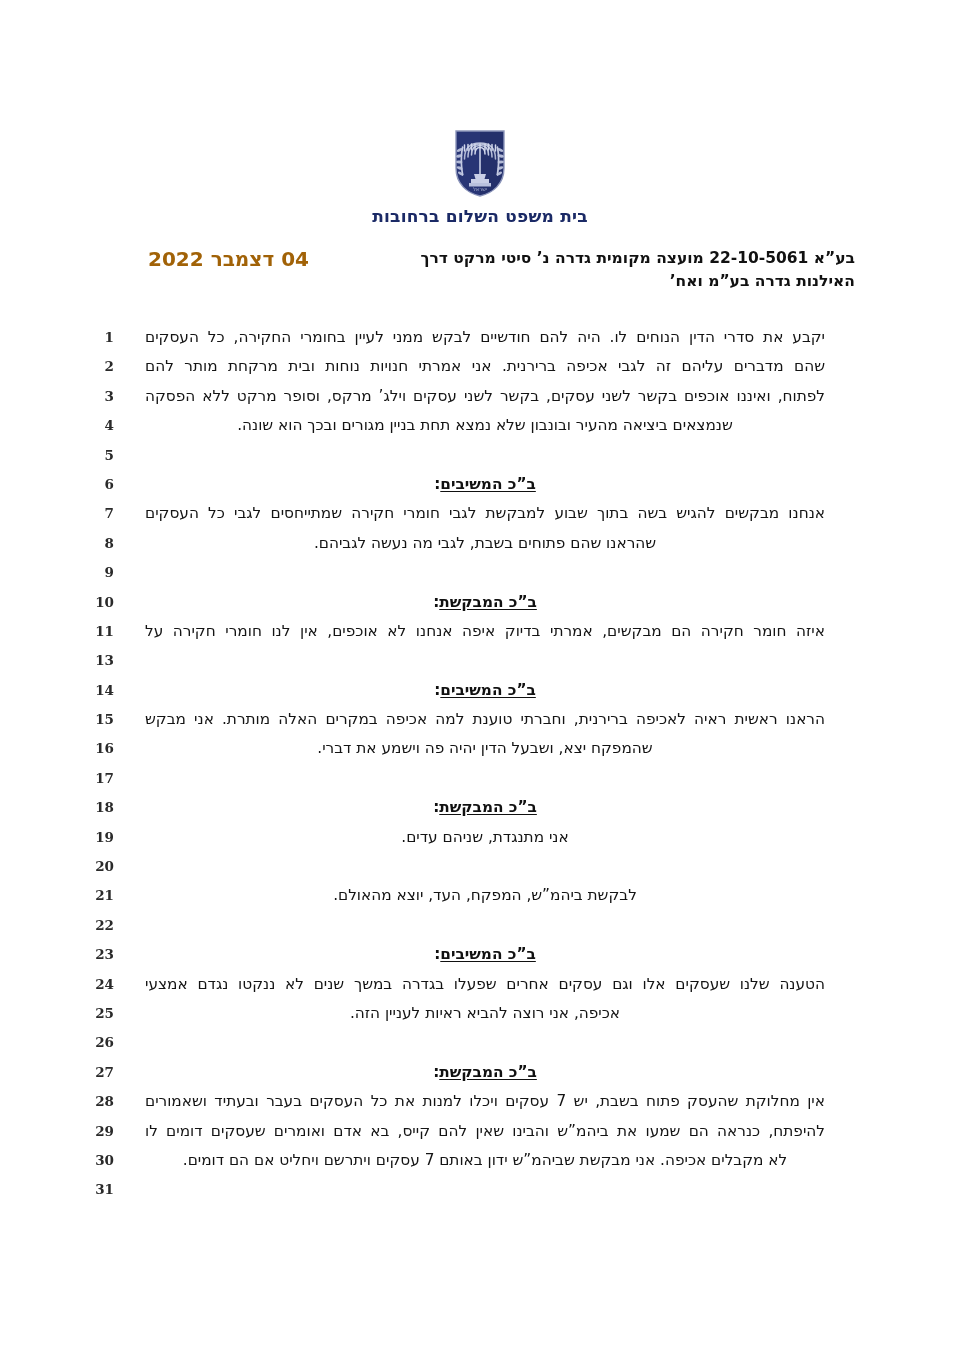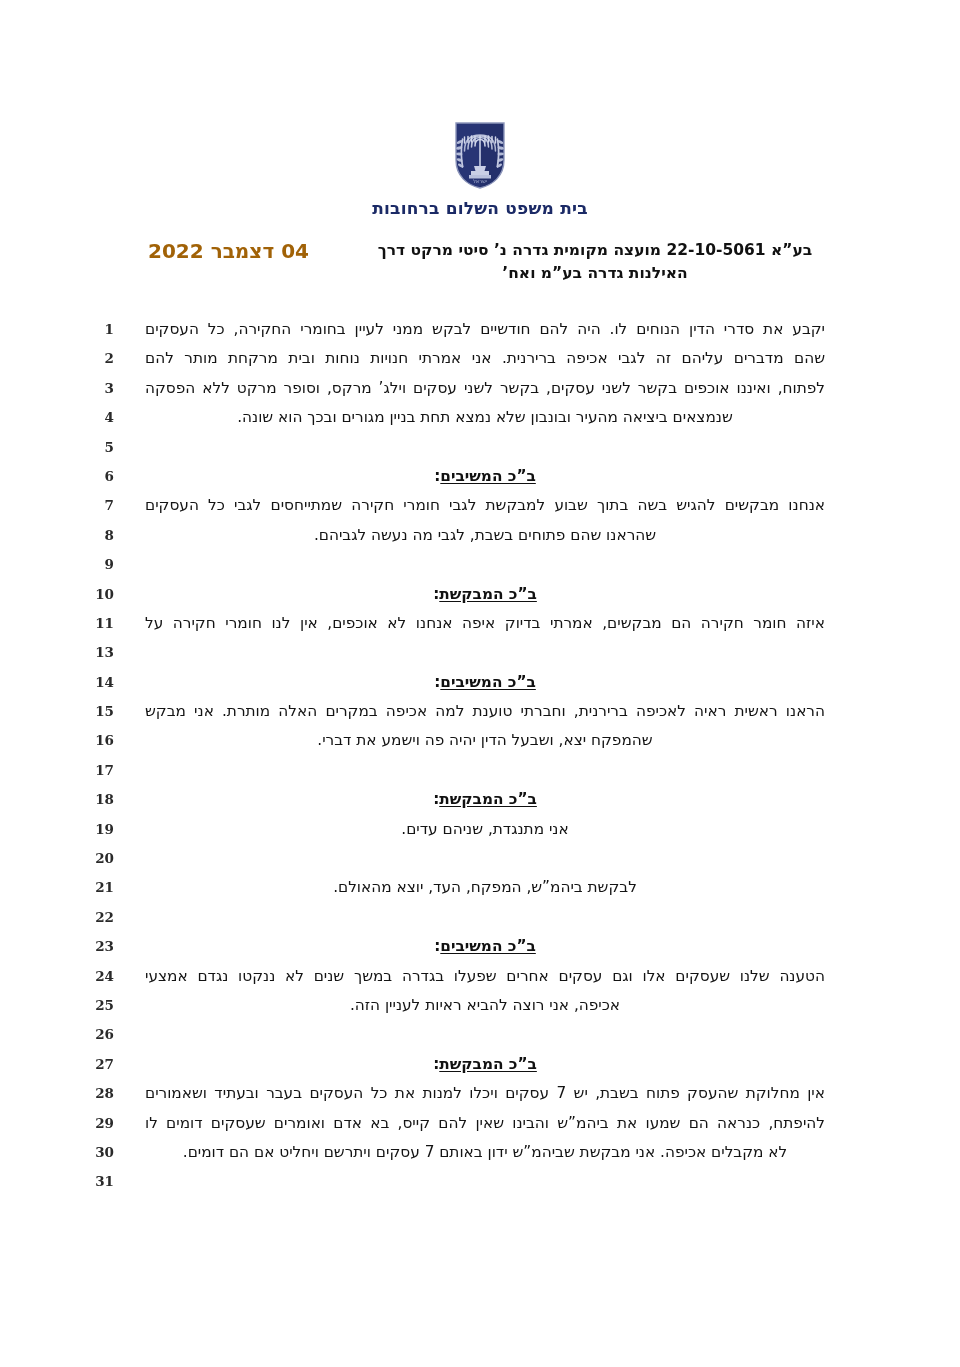--- a/index.html
+++ b/index.html
@@ -9,21 +9,21 @@
     background: #ffffff;
   }
   body {
     font-family: "DejaVu Sans", "Liberation Sans", sans-serif;
     color: #1a1a1a;
   }
   .page {
     position: relative;
     width: 960px;
     height: 1194px;
-    margin: 8px auto;
+    margin: 16px auto;
     background: #ffffff;
     overflow: hidden;
     box-sizing: border-box;
   }
 
   
   .emblem-wrap {
     position: absolute;
     top: 112px;
     left: 0;
@@ -56,21 +56,20 @@
     top: 231px;
     left: 0;
     width: 960px;
     height: 58px;
   }
   .case-block {
     position: absolute;
     right: 105px;
     top: 0;
     width: 520px;
-    text-align: center;
     direction: rtl;
     font-size: 15.5px;
     font-weight: bold;
     line-height: 23px;
     color: #111111;
   }
   .date-block {
     position: absolute;
     left: 148px;
     top: 0;

